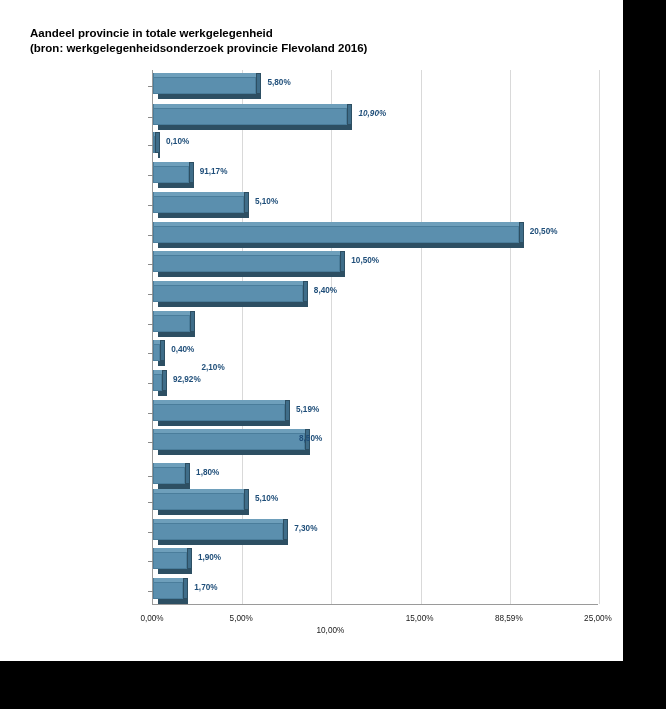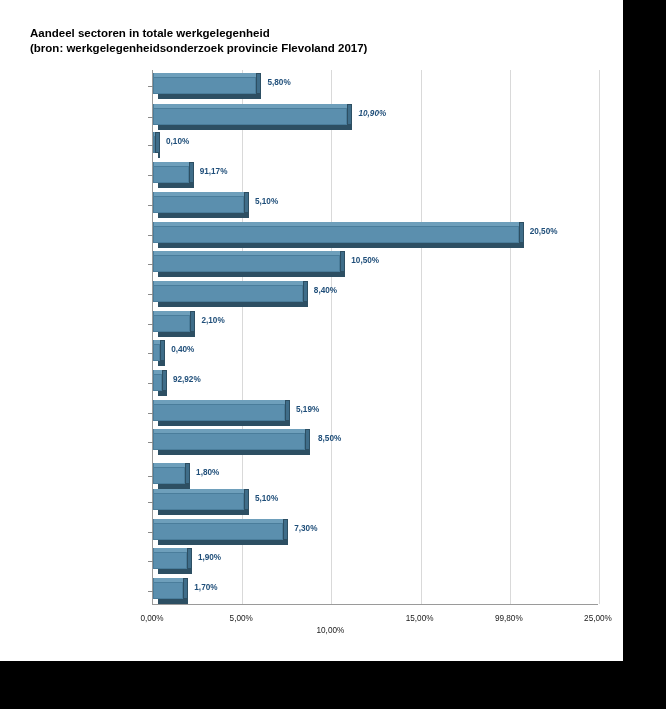--- a/index.html
+++ b/index.html
@@ -136,22 +136,22 @@
     white-space: nowrap;
     transform: translateX(-50%);
   }
 </style>
 </head>
 <body>
 
 <div id="canvas">
 
   <div id="title-block">
-    <div class="tline">Aandeel sectoren in totale werkgelegenheid</div>
-    <div class="tline">(bron: werkgelegenheidsonderzoek provincie Flevoland 2017)</div>
+    <div class="tline">Aandeel provincie in totale werkgelegenheid</div>
+    <div class="tline">(bron: werkgelegenheidsonderzoek provincie Flevoland 2016)</div>
   </div>
 
   <div id="chart">
     <div id="plot">
       <div id="gridlines">
           <div class="gridline" style="left: 89.2px;"></div>
           <div class="gridline" style="left: 178.4px;"></div>
           <div class="gridline" style="left: 267.6px;"></div>
           <div class="gridline" style="left: 356.8px;"></div>
           <div class="gridline" style="left: 446px;"></div>
@@ -237,21 +237,21 @@
               <div class="val-label" style="left: 160.856px;">8,40%</div>
             </div>
           </div>
           <div class="row" style="top: 239.6px;">
             <div class="tick" style="top: 14px;"></div>
             <div class="bar-wrap" style="top: 5px;">
               <div class="bar-bottom" style="left: 5px; width: 37.464px;"></div>
               <div class="bar-top" style="left: 0px; width: 37.464px;"></div>
               <div class="bar-side" style="left: 37.464px;"></div>
               <div class="bar-face" style="width: 37.464px;"></div>
-              <div class="val-label" style="left: 48.464px;">2,10%</div>
+              <div class="val-label" style="left: 48.464px; margin-top: 47px;">2,10%</div>
             </div>
           </div>
           <div class="row" style="top: 269.3px;">
             <div class="tick" style="top: 14px;"></div>
             <div class="bar-wrap" style="top: 5px;">
               <div class="bar-bottom" style="left: 5px; width: 7.136px;"></div>
               <div class="bar-top" style="left: 0px; width: 7.136px;"></div>
               <div class="bar-side" style="left: 7.136px;"></div>
               <div class="bar-face" style="width: 7.136px;"></div>
               <div class="val-label" style="left: 18.136px;">0,40%</div>
@@ -277,21 +277,21 @@
               <div class="val-label" style="left: 143.016px;">5,19%</div>
             </div>
           </div>
           <div class="row" style="top: 358.4px;">
             <div class="tick" style="top: 14px;"></div>
             <div class="bar-wrap" style="top: 5px;">
               <div class="bar-bottom" style="left: 5px; width: 151.64px;"></div>
               <div class="bar-top" style="left: 0px; width: 151.64px;"></div>
               <div class="bar-side" style="left: 151.64px;"></div>
               <div class="bar-face" style="width: 151.64px;"></div>
-              <div class="val-label" style="left: 165px;">8,50%</div>
+              <div class="val-label" style="left: 146px;">8,50%</div>
             </div>
           </div>
           <div class="row" style="top: 392px;">
             <div class="tick" style="top: 14px;"></div>
             <div class="bar-wrap" style="top: 5px;">
               <div class="bar-bottom" style="left: 5px; width: 32.112px;"></div>
               <div class="bar-top" style="left: 0px; width: 32.112px;"></div>
               <div class="bar-side" style="left: 32.112px;"></div>
               <div class="bar-face" style="width: 32.112px;"></div>
               <div class="val-label" style="left: 43.112px;">1,80%</div>
@@ -337,18 +337,18 @@
               <div class="val-label" style="left: 41.328px;">1,70%</div>
             </div>
           </div>
         </div>
     </div>
     <div id="xaxis">
         <div class="xtick-label" style="left: 152px; top: 552px;">0,00%</div>
         <div class="xtick-label" style="left: 241.2px; top: 552px;">5,00%</div>
         <div class="xtick-label" style="left: 330.4px; top: 552px; margin-top: 12px;">10,00%</div>
         <div class="xtick-label" style="left: 419.6px; top: 552px;">15,00%</div>
-        <div class="xtick-label" style="left: 508.8px; top: 552px;">99,80%</div>
+        <div class="xtick-label" style="left: 508.8px; top: 552px;">88,59%</div>
         <div class="xtick-label" style="left: 598px; top: 552px;">25,00%</div>
       </div>
   </div>
 
 </div>
 
 </body></html>

